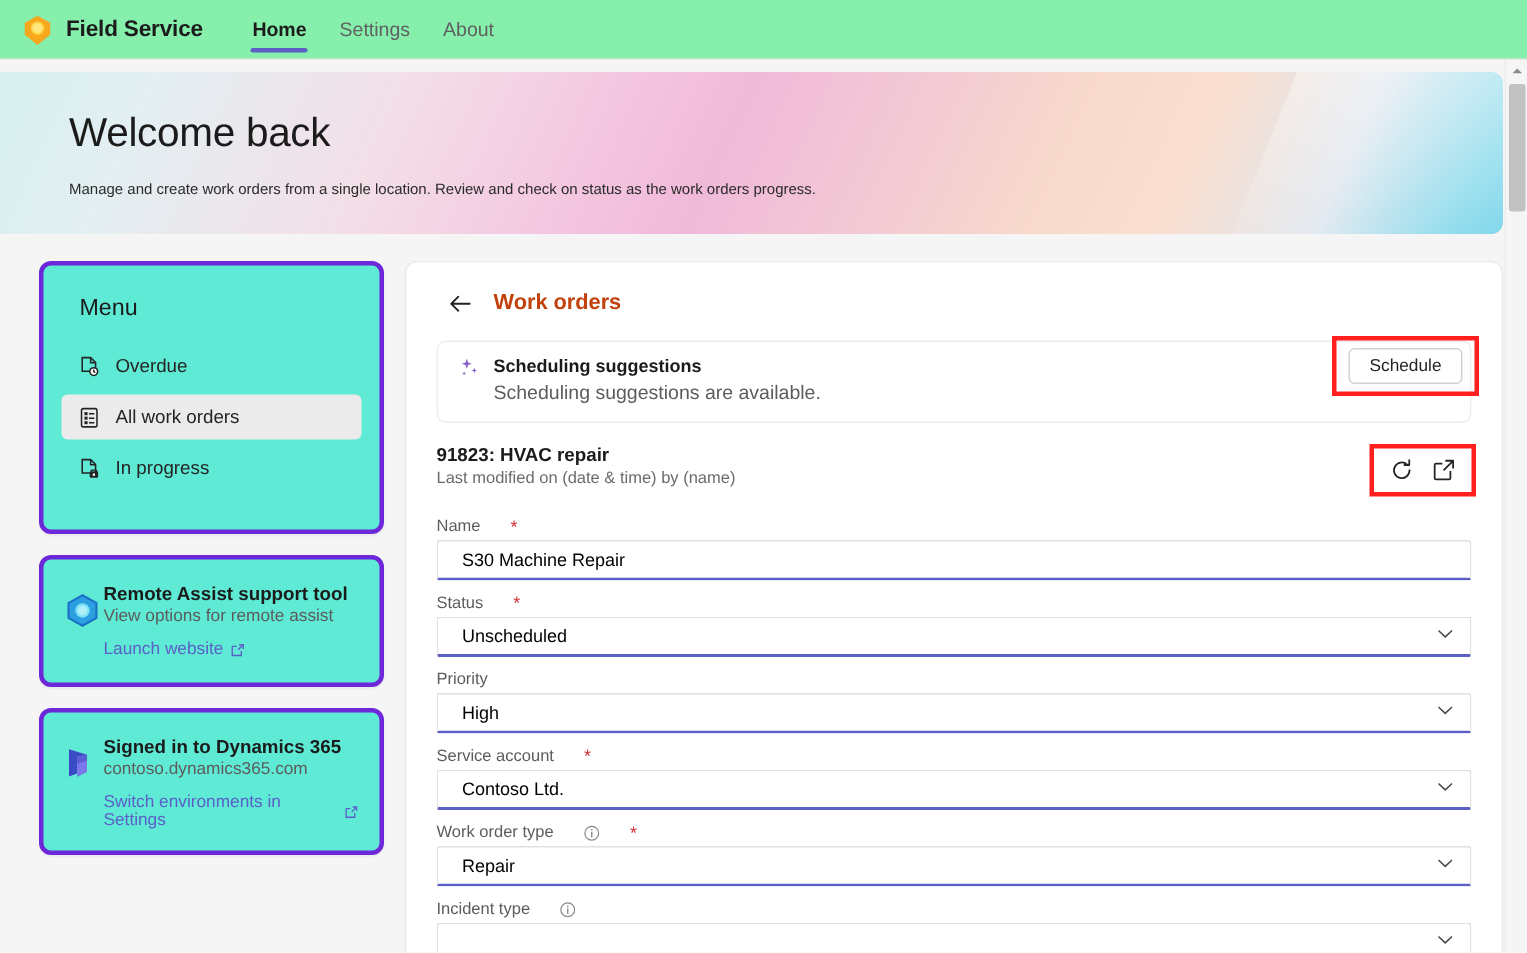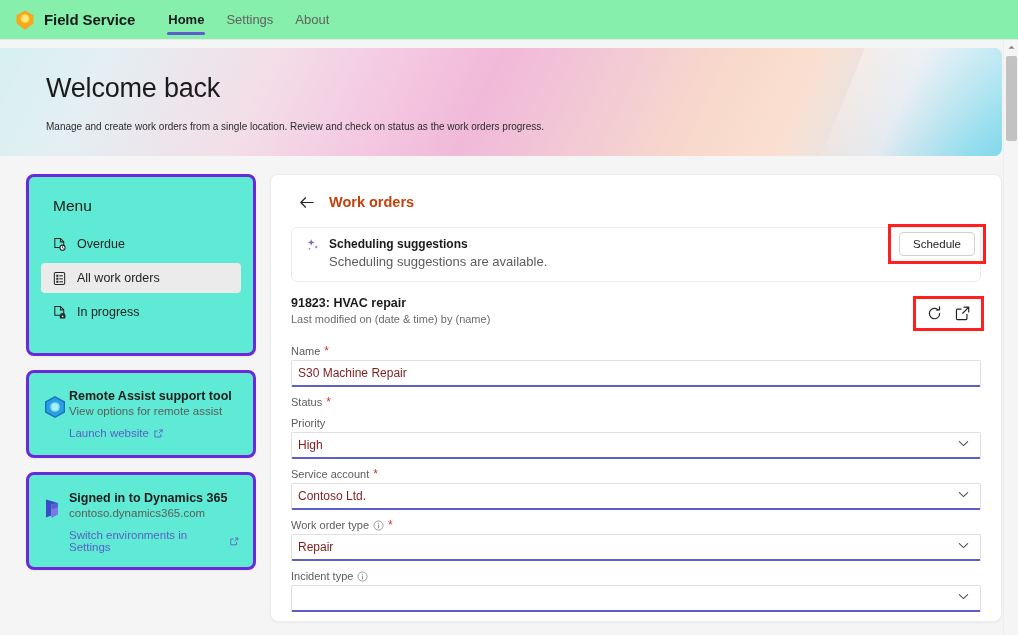--- a/index.html
+++ b/index.html
@@ -162,34 +162,34 @@
   .wo-title { font-size: 12.5px; font-weight: bold; color: #1b1b1b; margin-bottom: 3px; }
   .wo-sub { font-size: 11px; color: #6b6b6b; }
   .wo-actions { display: flex; align-items: center; gap: 9px; padding: 5px 9px; margin-right: -3px; }
   .icon-btn { width: 19px; height: 19px; cursor: pointer; color: #242424; display:flex; align-items:center; justify-content:center;}
 
   
   .form { margin-top: 10px; }
   .field { margin-bottom: 9px; }
   .field-label {
     font-size: 11px; color: #5c5c5c; margin-bottom: 3px;
-    display: flex; align-items: center; gap: 4px;
+    display: flex; align-items: center; gap: 20px;
   }
   .req-star { color: #d13438; font-size: 12px; line-height: 1; }
   .info-dot { width: 11px; height: 11px; display:inline-flex; color: #8a8a8a; }
   .control {
     position: relative;
     height: 27px;
     border: 1px solid #e0e0e0;
     border-bottom: 2px solid #5b5fc7;
     border-radius: 2px;
     background: #ffffff;
     display: flex; align-items: center;
-    padding: 0 6px;
-    font-size: 12px; color: #7f1d1d;
+    padding: 0 16px;
+    font-size: 12px; color: #000000;
   }
   .control .chev { position: absolute; right: 10px; top: 50%; transform: translateY(-50%); color: #4a4a4a; }
   .control.selectlike { cursor: pointer; }
 
   
   .scrollbar {
     position: absolute; right: 0; top: 0; width: 15px; height: 595px;
     background: #f5f5f5; border-left: 1px solid #ededed;
   }
   .sb-arrow {
@@ -381,20 +381,28 @@
           <div class="control">
             <span>S30 Machine Repair</span>
           </div>
         </div>
 
         <div class="field">
           <div class="field-label">
             <span>Status</span>
             <span class="req-star">*</span>
           </div>
+          <div class="control selectlike">
+            <span>Unscheduled</span>
+            <span class="chev">
+              <svg width="13" height="13" viewBox="0 0 14 14">
+                  <path d="M2.5 5l4.5 4.3L11.5 5" fill="none" stroke="#4a4a4a" stroke-width="1.15" stroke-linecap="round"></path>
+                </svg>
+            </span>
+          </div>
         </div>
 
         <div class="field">
           <div class="field-label">
             <span>Priority</span>
           </div>
           <div class="control selectlike">
             <span>High</span>
             <span class="chev">
               <svg width="13" height="13" viewBox="0 0 14 14">

